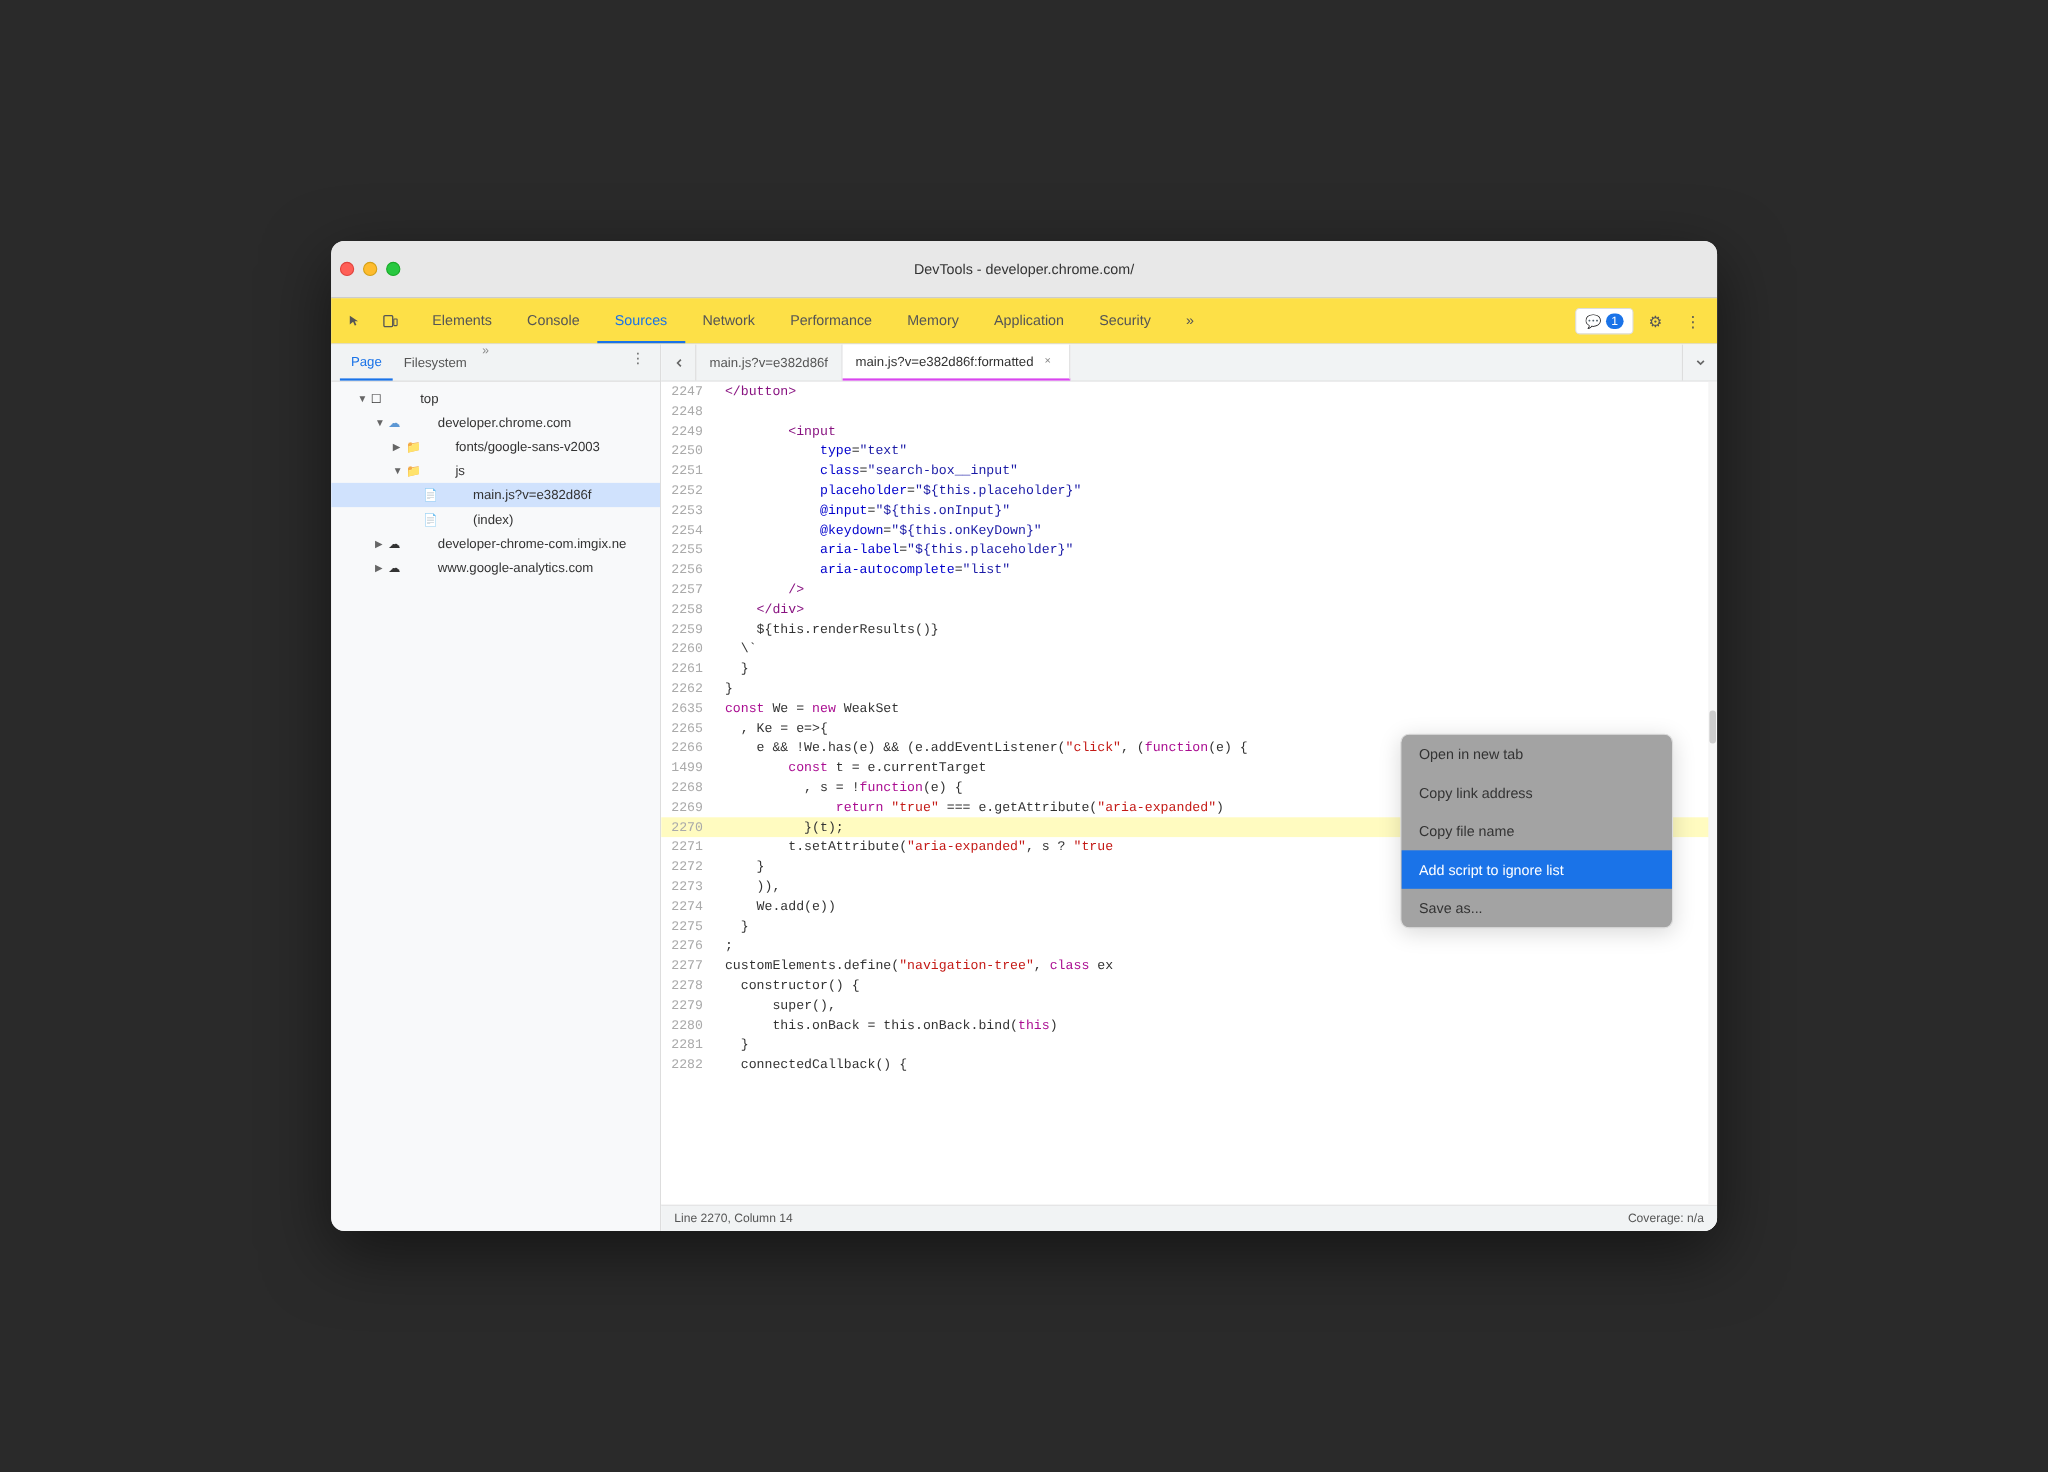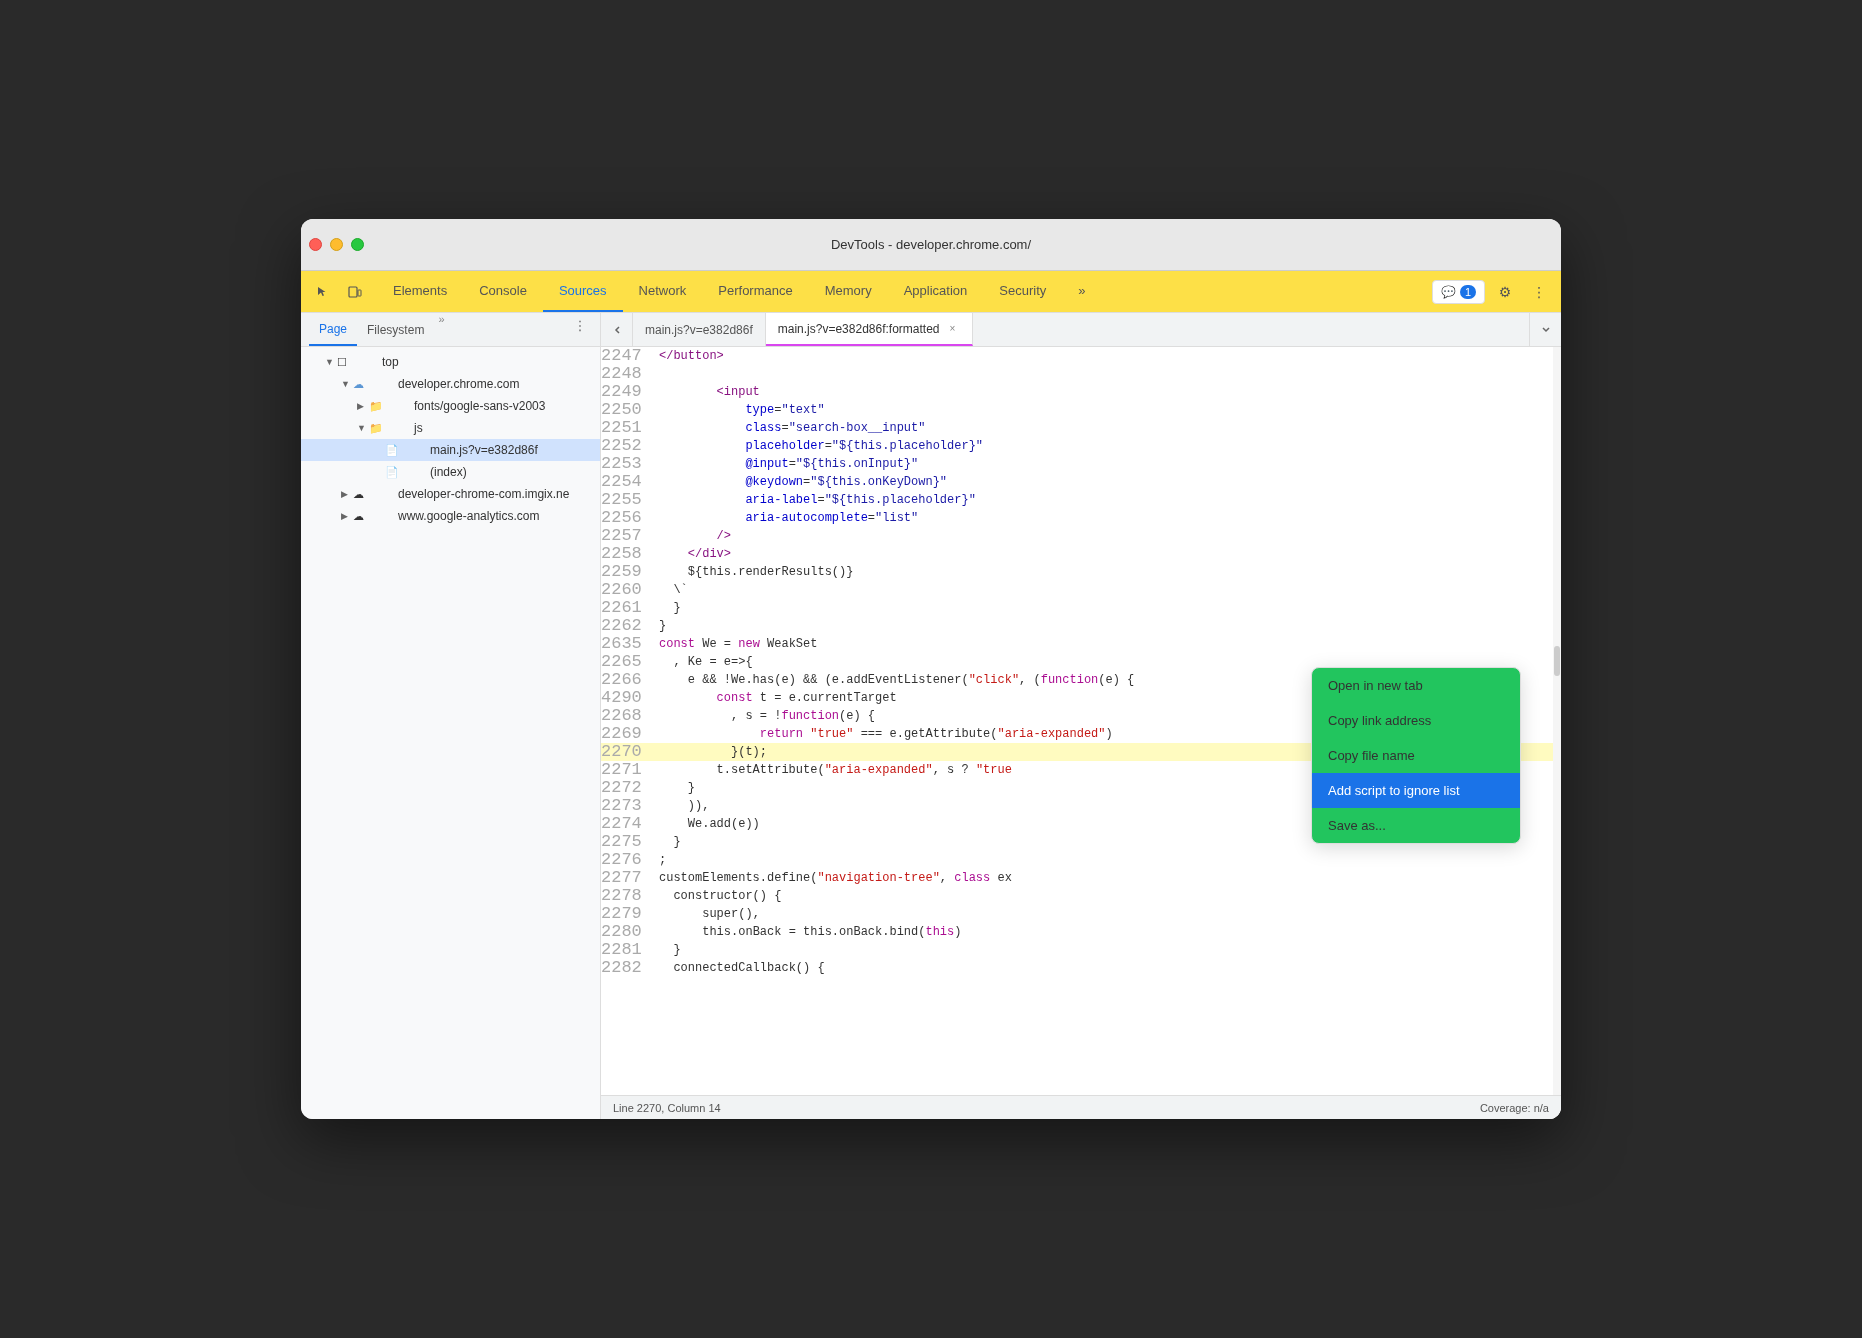--- a/index.html
+++ b/index.html
@@ -305,21 +305,21 @@
       background: #fffbc0;
     }
     .line-number {
       width: 50px;
       text-align: right;
       padding-right: 12px;
       color: #aaa;
       user-select: none;
       flex-shrink: 0;
       padding-top: 0;
-      font-size: 17px;
+      font-size: 12px;
     }
     .line-content {
       flex: 1;
       padding-left: 8px;
       white-space: pre;
       color: #333;
     }
     .t-tag { color: #881280; }
     .t-attr { color: #0000cc; }
     .t-string { color: #1a1aa6; }
@@ -336,22 +336,22 @@
       padding: 0 12px;
       font-size: 11px;
       color: #555;
       justify-content: space-between;
     }
     
     .context-menu {
       position: absolute;
       right: 40px;
       top: 320px;
-      width: 210px;
-      background: #22c55e;
+      width: 248px;
+      background: #a3a3a3;
       border: 1px solid #ddd;
       border-radius: 8px;
       box-shadow: 0 4px 20px rgba(0,0,0,0.15);
       z-index: 100;
       overflow: hidden;
     }
     .context-menu-item {
       padding: 10px 16px;
       font-size: 13px;
       color: #333;
@@ -635,21 +635,21 @@
           <span class="line-number">2265</span>
           <span class="line-content">  <span class="t-plain">, Ke = e=&gt;{</span></span>
         </div>
 
         <div class="code-line">
           <span class="line-number">2266</span>
           <span class="line-content">    <span class="t-plain">e &amp;&amp; !We.has(e) &amp;&amp; (e.addEventListener(</span><span class="t-red">"click"</span><span class="t-plain">, (</span><span class="t-keyword">function</span><span class="t-plain">(e) {</span></span>
         </div>
 
         <div class="code-line">
-          <span class="line-number">4290</span>
+          <span class="line-number">1499</span>
           <span class="line-content">        <span class="t-keyword">const</span> <span class="t-plain">t = e.currentTarget</span></span>
         </div>
 
         <div class="code-line">
           <span class="line-number">2268</span>
           <span class="line-content">          <span class="t-plain">, s = !</span><span class="t-keyword">function</span><span class="t-plain">(e) {</span></span>
         </div>
 
         <div class="code-line">
           <span class="line-number">2269</span>

